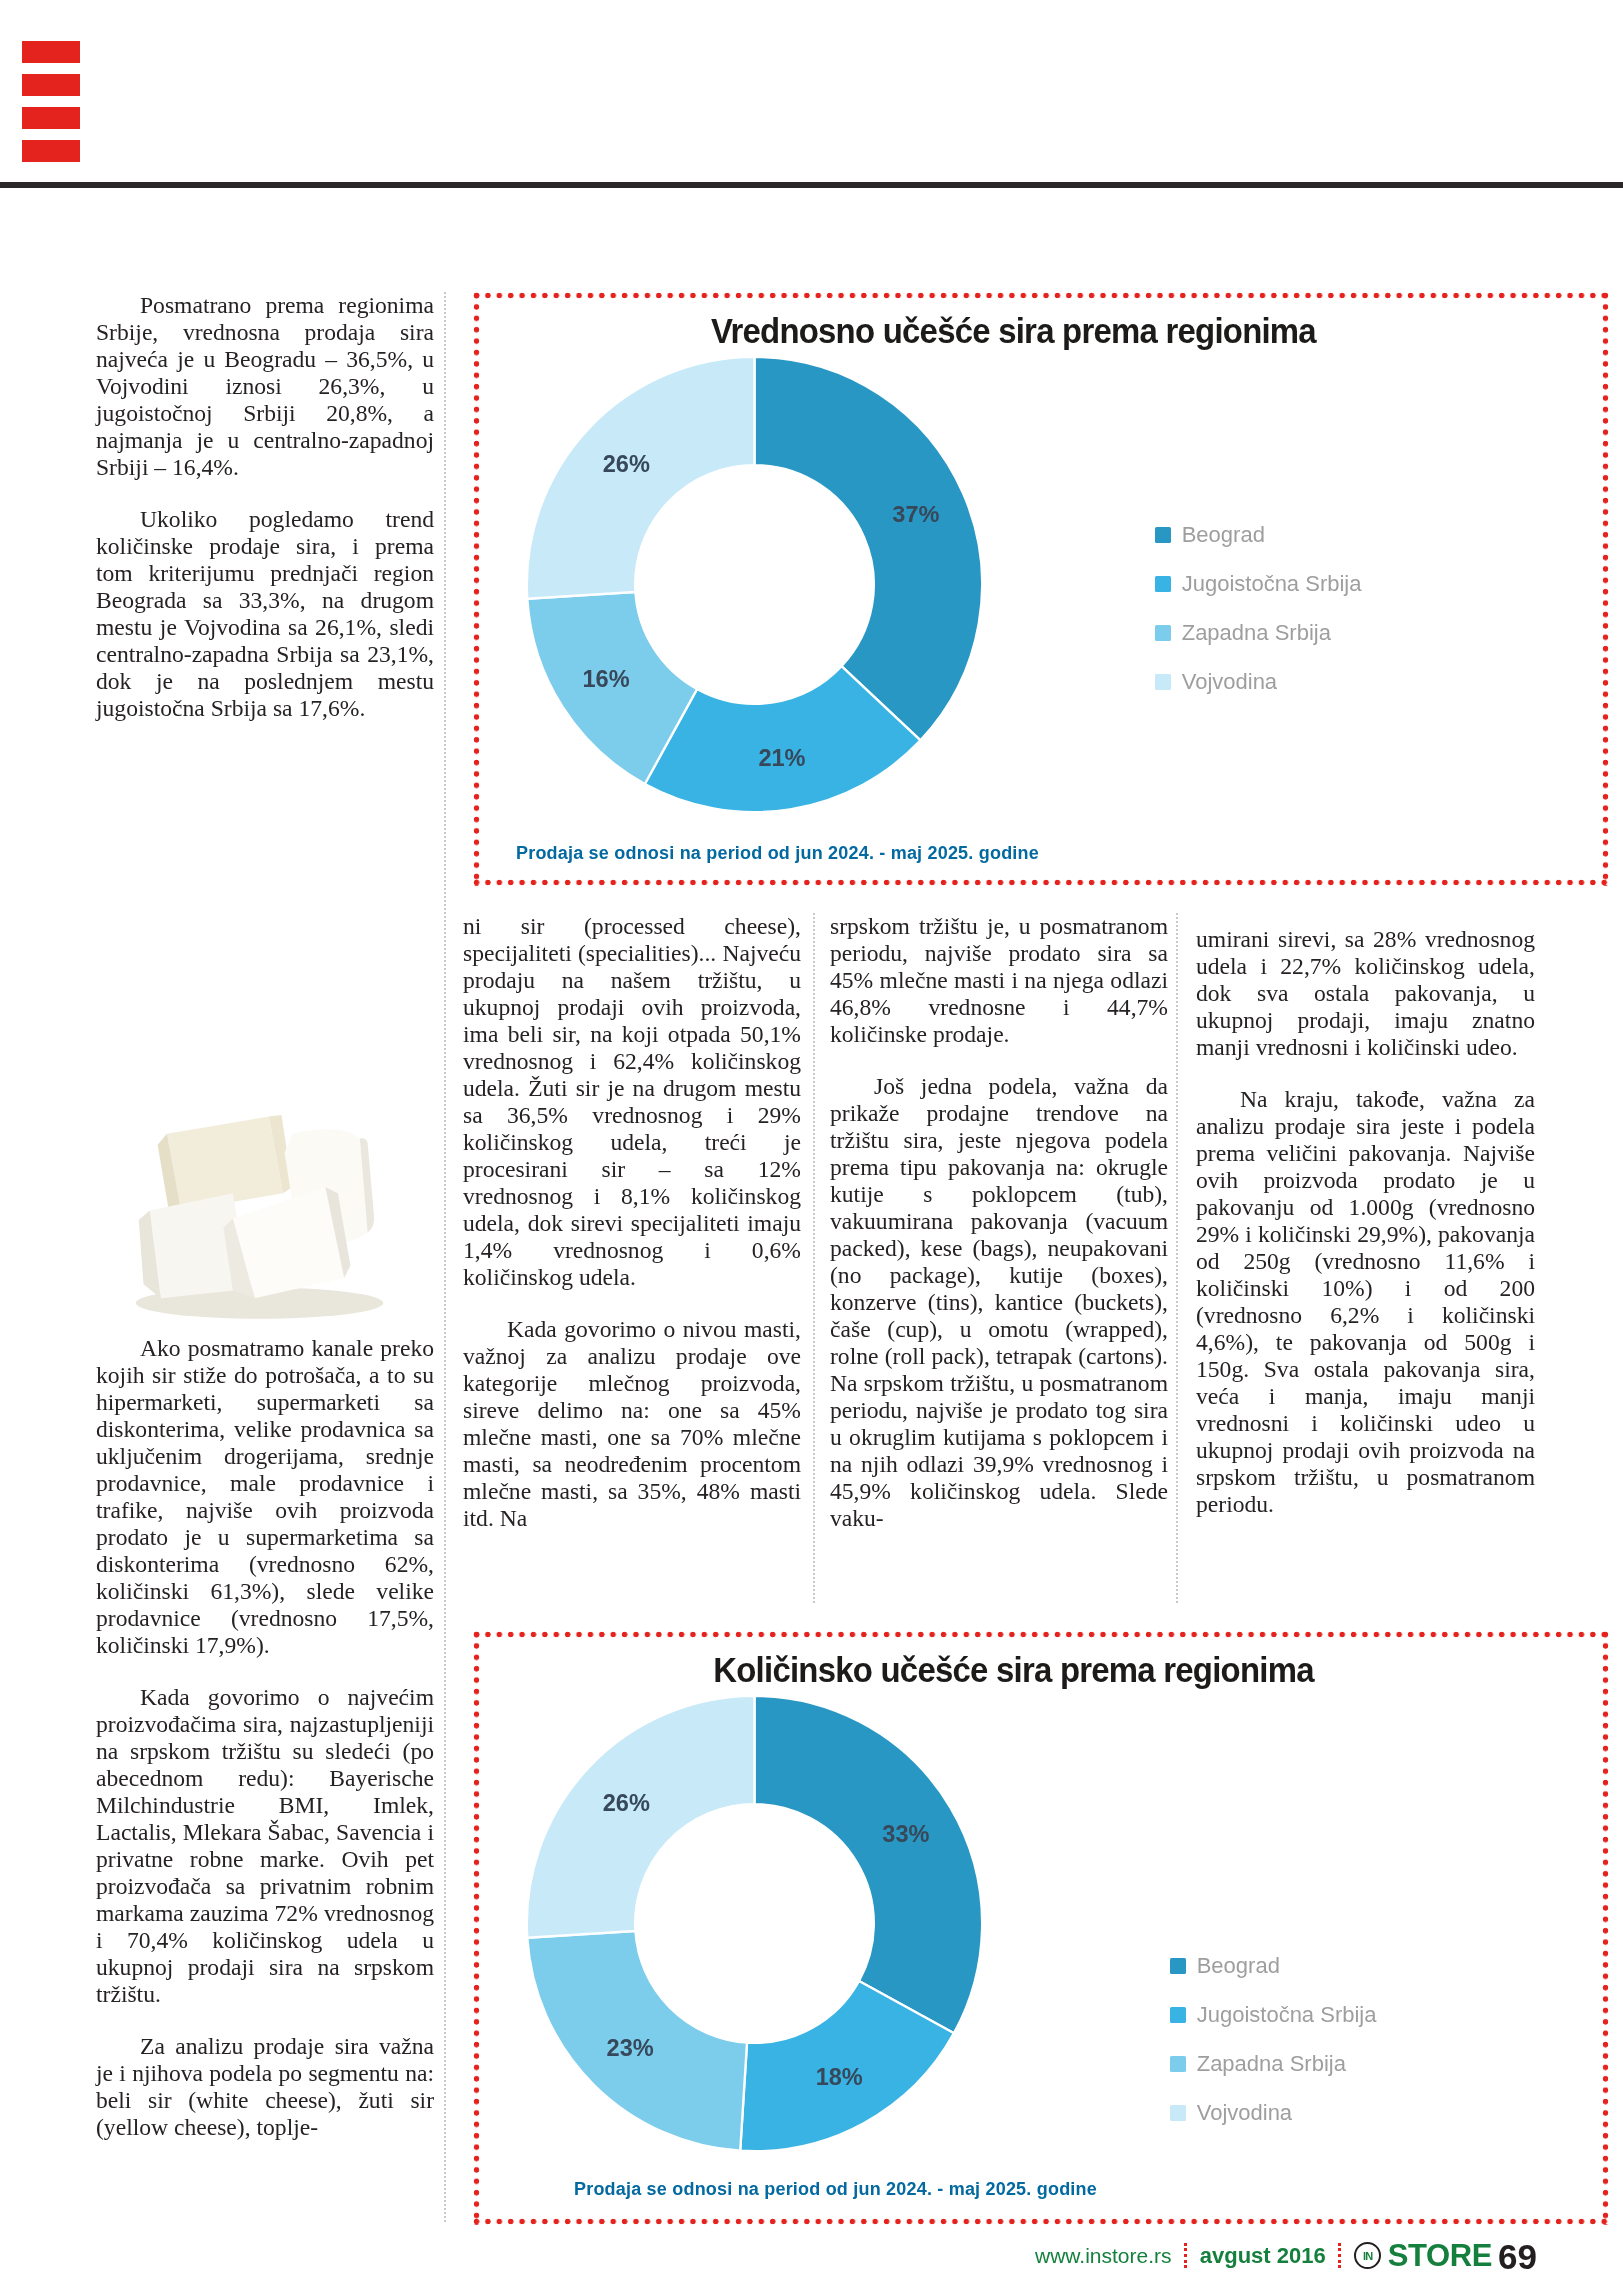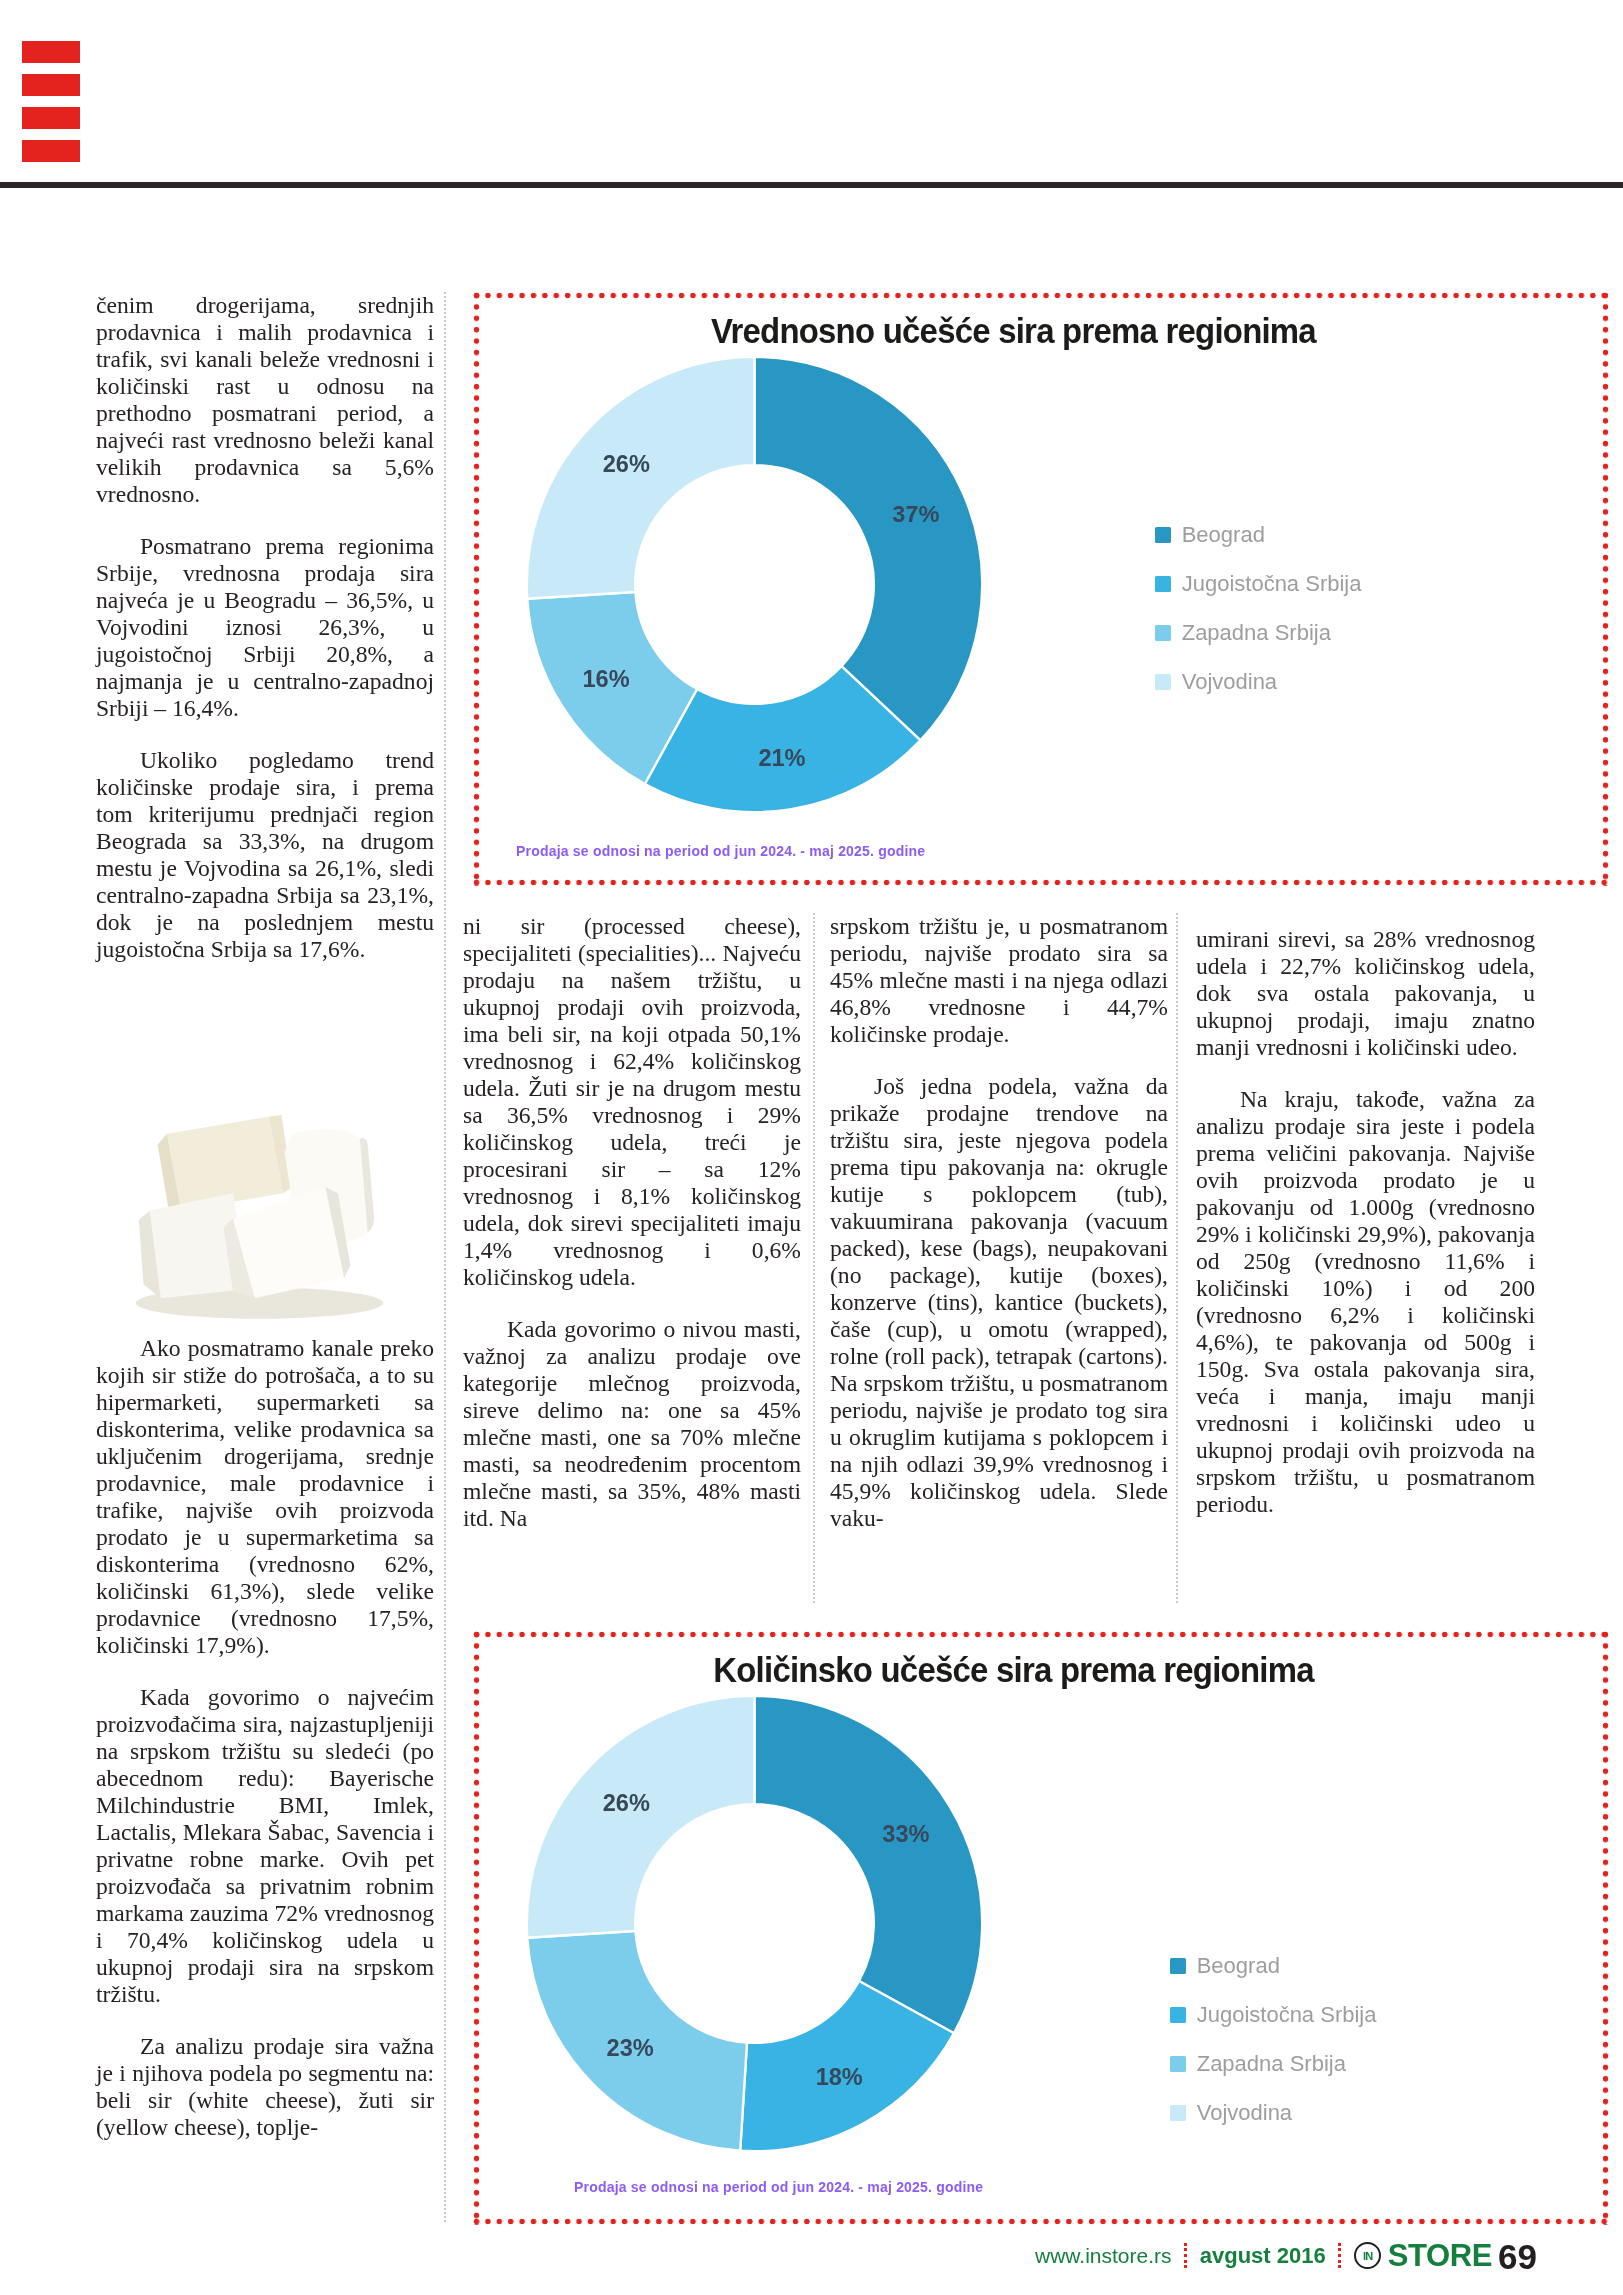--- a/index.html
+++ b/index.html
@@ -32,21 +32,21 @@
   .dots-right{right:0;}
   .chart-title{position:absolute;left:0;right:55px;top:19px;text-align:center;
     font-family:"Liberation Sans","DejaVu Sans",sans-serif;font-weight:bold;font-size:35px;
     letter-spacing:-0.8px;color:#1c1b19;transform:scaleX(0.94);}
   .donut{position:absolute;left:46px;top:57px;width:471px;height:471px;}
   .donut text{font-family:"Liberation Sans","DejaVu Sans",sans-serif;font-weight:bold;font-size:30px;}
   .legend{position:absolute;font-family:Liberation Sans, sans-serif;font-size:22px;color:#9e9e9e;}
   .legend .li{display:flex;align-items:center;margin-bottom:27px;height:22px;}
   .legend .sw{width:15.7px;height:15.7px;border-radius:1.6px;margin-right:11px;flex:0 0 auto;}
   .footnote{position:absolute;font-family:"Liberation Sans","DejaVu Sans",sans-serif;
-    font-size:14px;font-weight:600;color:#8b5cf6;letter-spacing:0.2px;}
+    font-size:18px;font-weight:600;color:#0369a1;letter-spacing:0.2px;}
   
   .footer{position:absolute;left:1035px;top:2240px;height:31px;display:flex;align-items:center;
     font-family:"Liberation Sans","DejaVu Sans",sans-serif;color:#15803d;}
   .footer .sep{width:0;height:25px;border-left:3.1px dotted #e5231e;margin:0 12.6px;}
   .site{font-size:21px;}
   .issue{font-size:22px;font-weight:bold;}
   .brandwrap{display:flex;align-items:center;}
   .inmark{width:23.6px;height:23.6px;border:2.4px solid #231f20;border-radius:50%;display:flex;
     align-items:center;justify-content:center;font-size:11px;font-weight:bold;margin-right:6.3px;letter-spacing:-0.8px;}
   .brand{font-size:31px;font-weight:bold;letter-spacing:-0.4px;}
@@ -58,21 +58,20 @@
 
 <div class="corner-bars">
   <div></div>
     <div></div>
     <div></div>
     <div></div>
 </div>
 <div class="top-rule"></div>
 
 <div class="col" style="left:96px;top:292px;width:338px;">
-    <p>čenim drogerijama, srednjih prodavnica i malih prodavnica i trafik, svi kanali beleže vrednosni i količinski rast u odnosu na prethodno posmatrani period, a najveći rast vrednosno beleži kanal velikih prodavnica sa 5,6% vrednosno.</p>
     <p class="ind">Posmatrano prema regionima Srbije, vrednosna prodaja sira najveća je u Beogradu – 36,5%, u Vojvodini iznosi 26,3%, u jugoistočnoj Srbiji 20,8%, a najmanja je u centralno-zapadnoj Srbiji – 16,4%.</p>
     <p class="ind">Ukoliko pogledamo trend količinske prodaje sira, i prema tom kriterijumu prednjači region Beograda sa 33,3%, na drugom mestu je Vojvodina sa 26,1%, sledi centralno-zapadna Srbija sa 23,1%, dok je na poslednjem mestu jugoistočna Srbija sa 17,6%.</p>
   </div>
 
 <div class="cheese">
   <svg width="289" height="232" viewBox="0 0 368 296">
     <ellipse cx="184" cy="268" rx="158" ry="20" fill="#e9e6db"></ellipse>
     <polygon points="66,52 196,30 214,128 84,150" fill="#f2edda"></polygon>
     <polygon points="66,52 84,150 70,160 54,66" fill="#e6dfc8"></polygon>
     <polygon points="196,30 214,128 226,120 212,28" fill="#ece5d0"></polygon>

